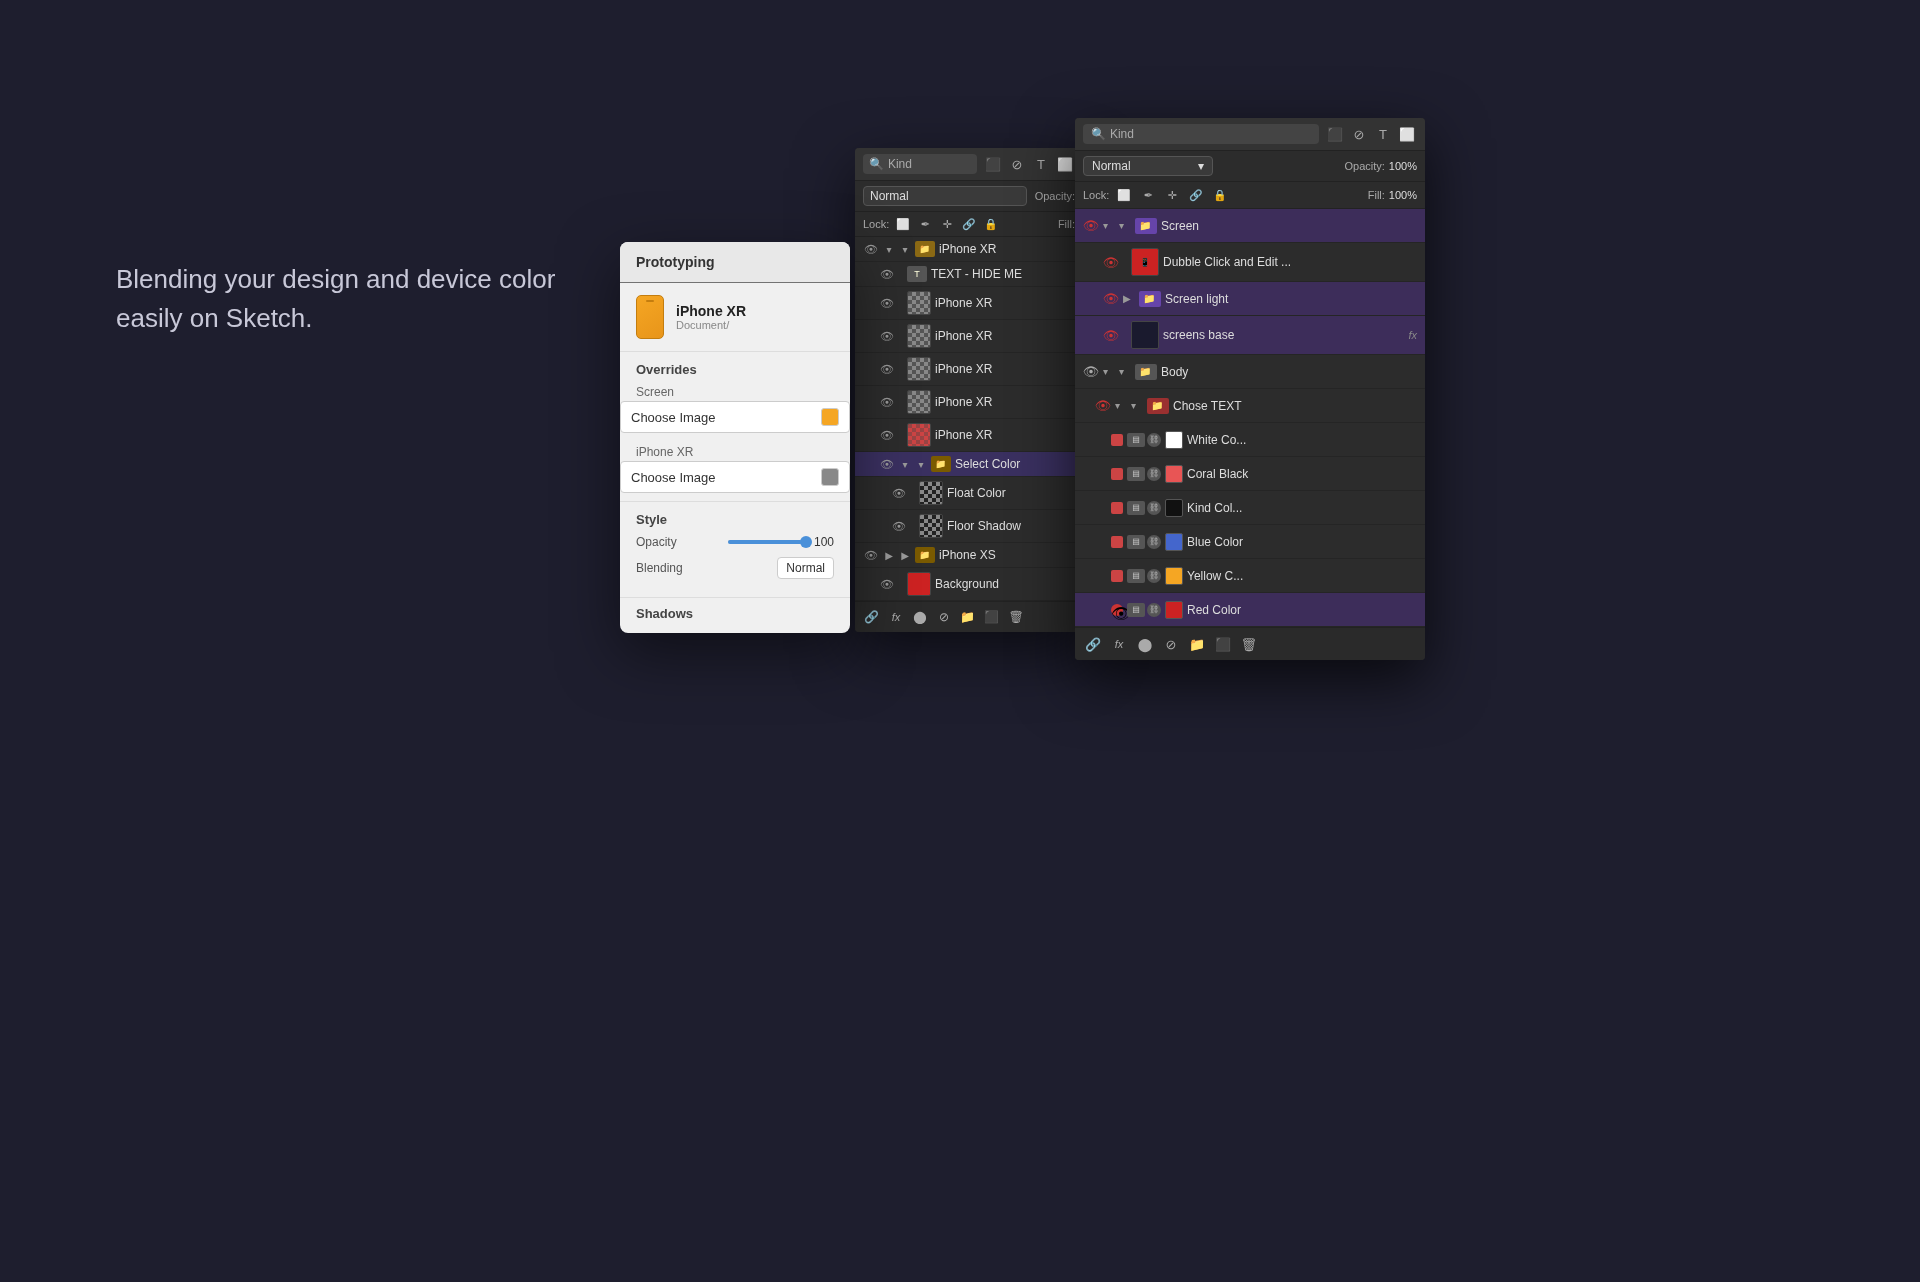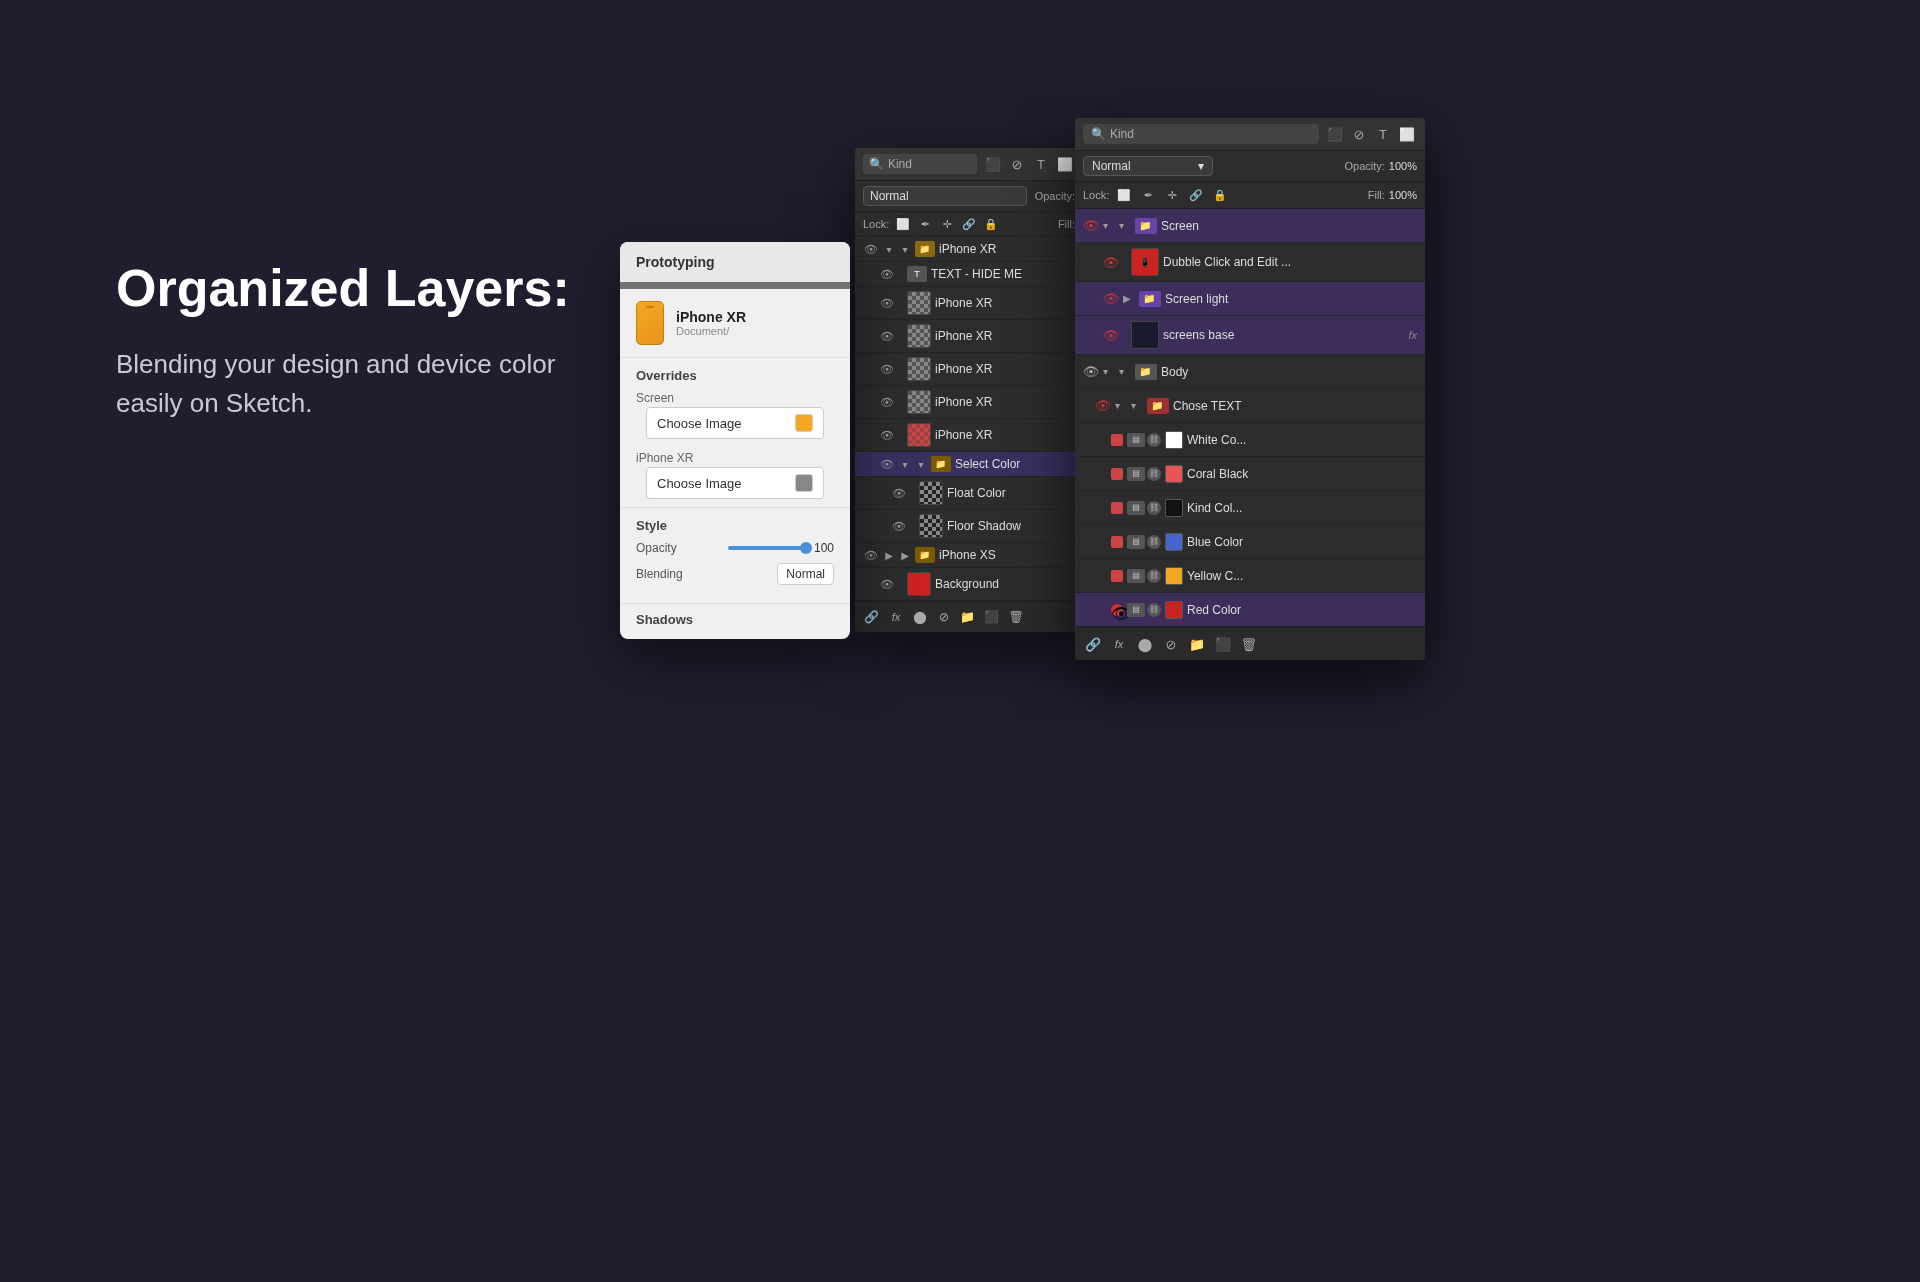--- a/index.html
+++ b/index.html
@@ -49,21 +49,21 @@
       box-shadow: 0 20px 60px rgba(0,0,0,0.5);
       overflow: hidden;
       z-index: 10;
     }
     .proto-header {
       background: #e8e8e8;
       padding: 12px 16px;
       font-size: 14px;
       font-weight: 600;
       color: #333;
-      border-bottom: 7px solid #737373;
+      border-bottom: 1px solid #737373;
     }
     .proto-device-row {
       display: flex;
       align-items: center;
       padding: 12px 16px;
       gap: 12px;
       border-bottom: 1px solid #ddd;
     }
     .proto-device-icon {
       width: 28px;
@@ -99,21 +99,21 @@
       font-size: 13px;
       font-weight: 600;
       color: #444;
     }
     .proto-field-label {
       padding: 4px 16px 2px;
       font-size: 12px;
       color: #666;
     }
     .proto-choose-btn {
-      margin: 0 26px 8px;
+      margin: 0 0 8px;
       background: white;
       border: 1px solid #ccc;
       border-radius: 4px;
       padding: 6px 10px;
       font-size: 13px;
       color: #333;
       text-align: center;
       cursor: pointer;
       display: flex;
       align-items: center;
@@ -511,21 +511,20 @@
       align-items: center;
       justify-content: center;
       color: #aaa;
       font-size: 13px;
     }
   </style>
 </head>
 <body>
 
 <div class="left-content">
-  <h1 class="main-title">Organized Layers:</h1>
   <p class="description2">Blending your design and device color easily on Sketch.</p>
 </div>
 
 <div class="prototyping-panel">
   <div class="proto-header">Prototyping</div>
 
   <div class="proto-device-row">
     <div class="proto-device-icon"></div>
     <div class="proto-device-text">
       <div class="proto-device-name">iPhone XR</div>

